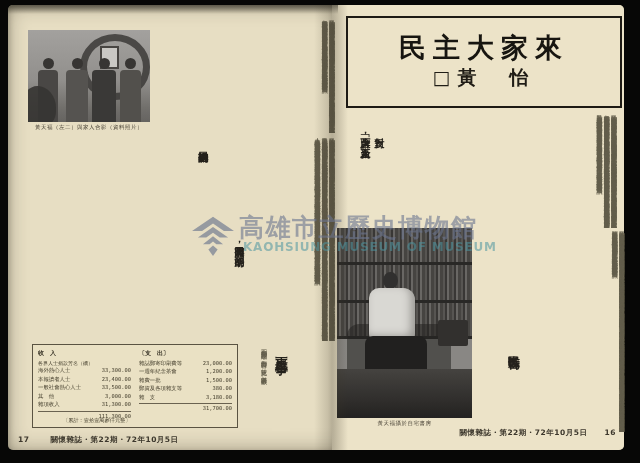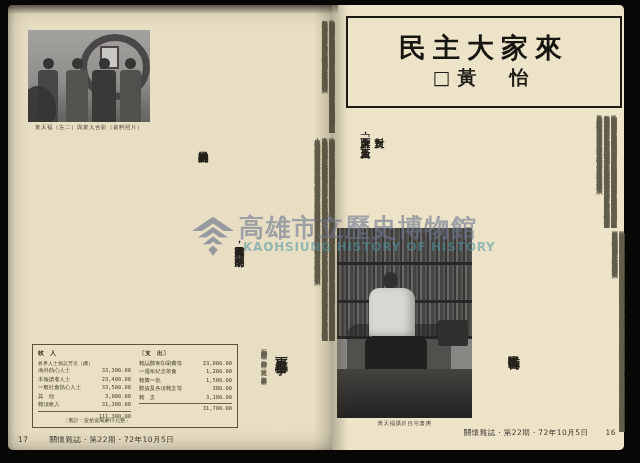--- a/index.html
+++ b/index.html
@@ -60,21 +60,21 @@
              font-size:5.4px;color:#46402f;}
   .fin-col{flex:1;display:flex;flex-direction:column;gap:1.5px;}
   .fin-h{font-weight:bold;font-size:6px;color:#332e22;}
   .fin-sub{font-size:5px;}
   .fin-row{display:flex;justify-content:space-between;gap:3px;}
   .amt{font-family:"DejaVu Sans Mono",monospace;font-size:5.4px;}
   .fin-total{display:flex;justify-content:flex-end;border-top:1px solid #6a6250;padding-top:1px;margin-top:1px;}
   .fin-note{position:absolute;left:30px;bottom:3px;font-size:5.2px;color:#46402f;}
 
   
-  .footer{position:absolute;font-size:7.5px;font-weight:normal;color:#3c372c;letter-spacing:.5px;}
+  .footer{position:absolute;font-size:7.5px;font-weight:bold;color:#3c372c;letter-spacing:.5px;}
 
   
   .watermark{position:absolute;left:0;top:0;width:640px;height:463px;pointer-events:none;z-index:50;}
   .wm-zh{position:absolute;left:239px;top:211px;font-size:25px;font-weight:bold;letter-spacing:1.5px;
          color:rgba(106,117,143,.60);font-family:"DejaVu Sans",sans-serif;white-space:nowrap;}
   .wm-en{position:absolute;left:243px;top:240px;font-size:12px;font-weight:bold;letter-spacing:.8px;
          color:rgba(77,149,160,.55);white-space:nowrap;}
   .wm-logo{position:absolute;left:192px;top:214px;width:42px;height:46px;opacity:.62;}
 </style>
 </head>
@@ -214,15 +214,15 @@
   </div>
 
   <div class="watermark">
     <svg class="wm-logo" viewBox="0 0 100 100">
       <polygon points="50,2 100,36 76,36 50,18 24,36 0,36" fill="#66718c"></polygon>
       <polygon points="50,26 86,51 66,51 50,40 34,51 14,51" fill="#66718c"></polygon>
       <polygon points="50,48 74,67 58,67 50,61 42,67 26,67" fill="#66718c"></polygon>
       <polygon points="50,70 61,80 50,95 39,80" fill="#66718c"></polygon>
     </svg>
     <div class="wm-zh">高雄市立歷史博物館</div>
-    <div class="wm-en">KAOHSIUNG HISTORY OF HISTORY</div>
+    <div class="wm-en">KAOHSIUNG MUSEUM OF MUSEUM</div>
   </div>
 </div>
 
 </body></html>

